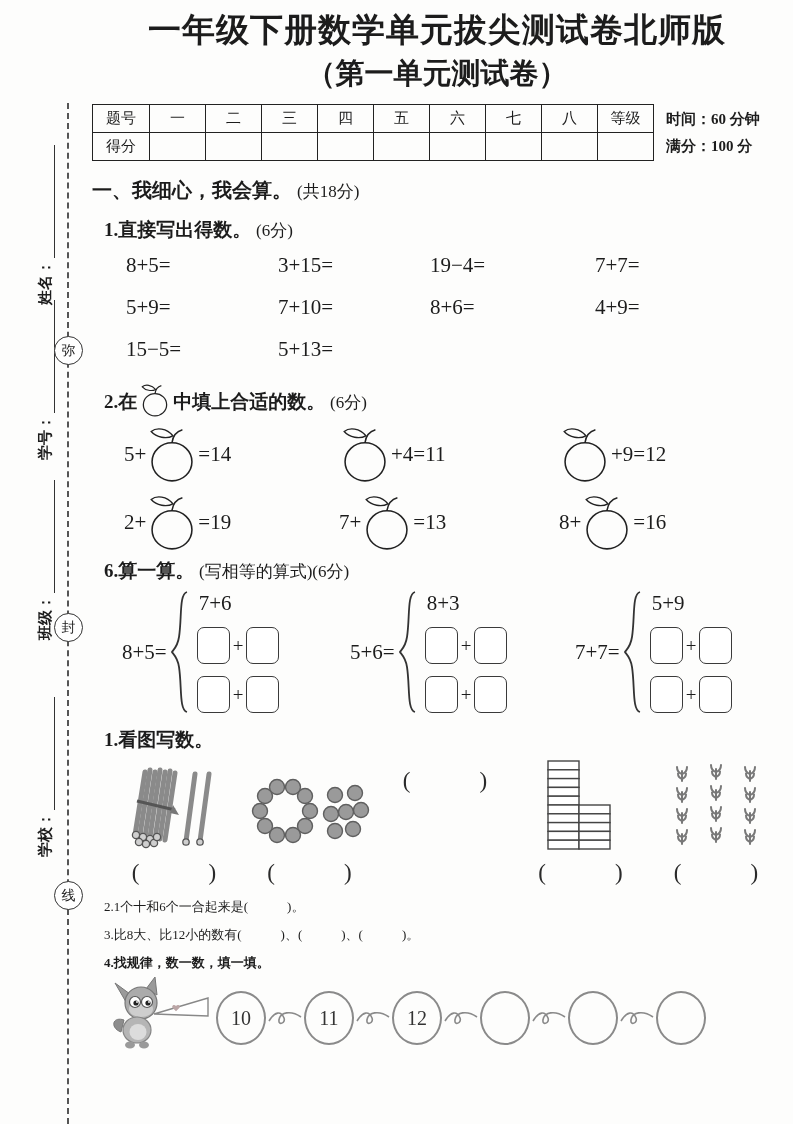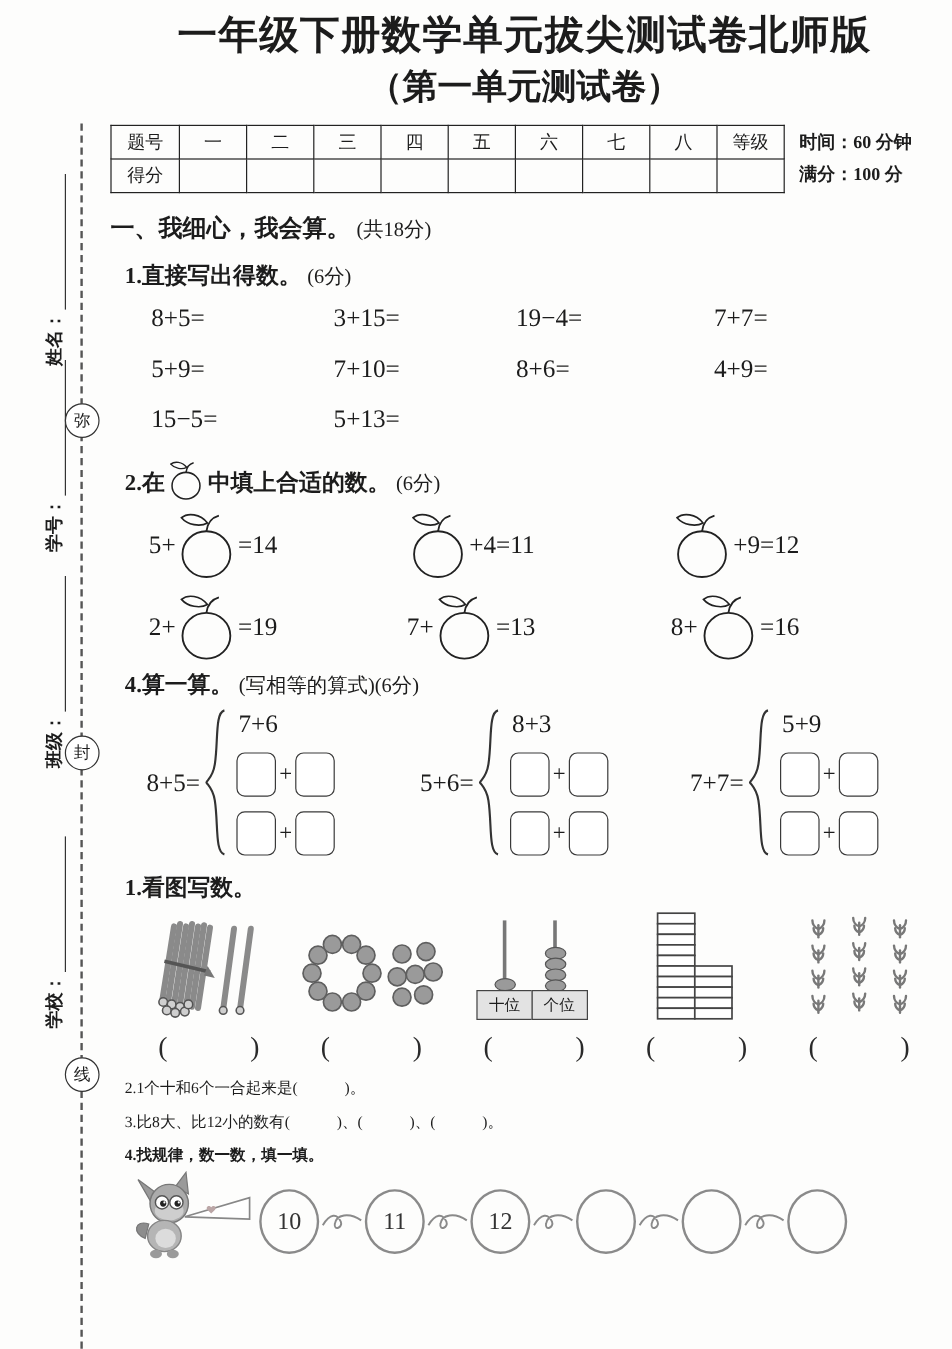--- a/index.html
+++ b/index.html
@@ -218,21 +218,21 @@
       <svg width="52" height="60" viewBox="0 0 60 68">
           <ellipse cx="30" cy="43" rx="23" ry="22" fill="none" stroke="#222" stroke-width="1.8"></ellipse>
           <path d="M30,21 C31,13 35,8 42,6" fill="none" stroke="#222" stroke-width="1.8"></path>
           <path d="M31,13 C24,4 12,3 6,8 C12,15 24,17 31,13 Z" fill="none" stroke="#222" stroke-width="1.6"></path>
         </svg>
       <span>=16</span>
     </div>
   </div>
 
   <div class="q-label" style="margin-top:4px;">
-    <span>4.算一算。</span>
+    <span>6.算一算。</span>
     <span class="n">(写相等的算式)(6分)</span>
   </div>
 
   <div class="q3-grid">
 
     <div class="group">
       <span class="lhs">8+5=</span>
       <svg width="18" height="124" viewBox="0 0 18 124">
           <path d="M16,2 C8,4 11,28 8,47 C6.5,57 2,60 1,62 C2,64 6.5,67 8,77 C11,96 8,120 16,122" fill="none" stroke="#333" stroke-width="1.8"></path>
         </svg>
@@ -352,35 +352,20 @@
               <circle cx="114" cy="39" r="7.5"></circle>
             <circle cx="88" cy="60" r="7.5"></circle>
               <circle cx="106" cy="58" r="7.5"></circle>
           </g>
         </svg>
       </div>
       <div class="ans pre">(　　　)</div>
     </div>
 
     <div class="pic">
-      <div class="art">
-        <div class="abacus">
-          <div class="rod" style="left:24px;"></div>
-          <div class="rod" style="left:66px;"></div>
-          <div class="bead" style="left:17px;top:48px;"></div>
-          <div class="bead" style="left:59px;top:22px;"></div>
-          <div class="bead" style="left:59px;top:31px;"></div>
-          <div class="bead" style="left:59px;top:40px;"></div>
-          <div class="bead" style="left:59px;top:49px;"></div>
-          <div class="abase">
-            <div>十位</div>
-            <div>个位</div>
-          </div>
-        </div>
-      </div>
       <div class="ans pre">(　　　)</div>
     </div>
 
     <div class="pic">
       <div class="art">
         <svg width="72" height="94" viewBox="0 0 72 94">
           <g fill="#ffffff" stroke="#444" stroke-width="1.4">
             <rect x="3" y="2" width="31" height="8.8"></rect>
               <rect x="3" y="10.8" width="31" height="8.8"></rect>
             <rect x="3" y="19.6" width="31" height="8.8"></rect>

